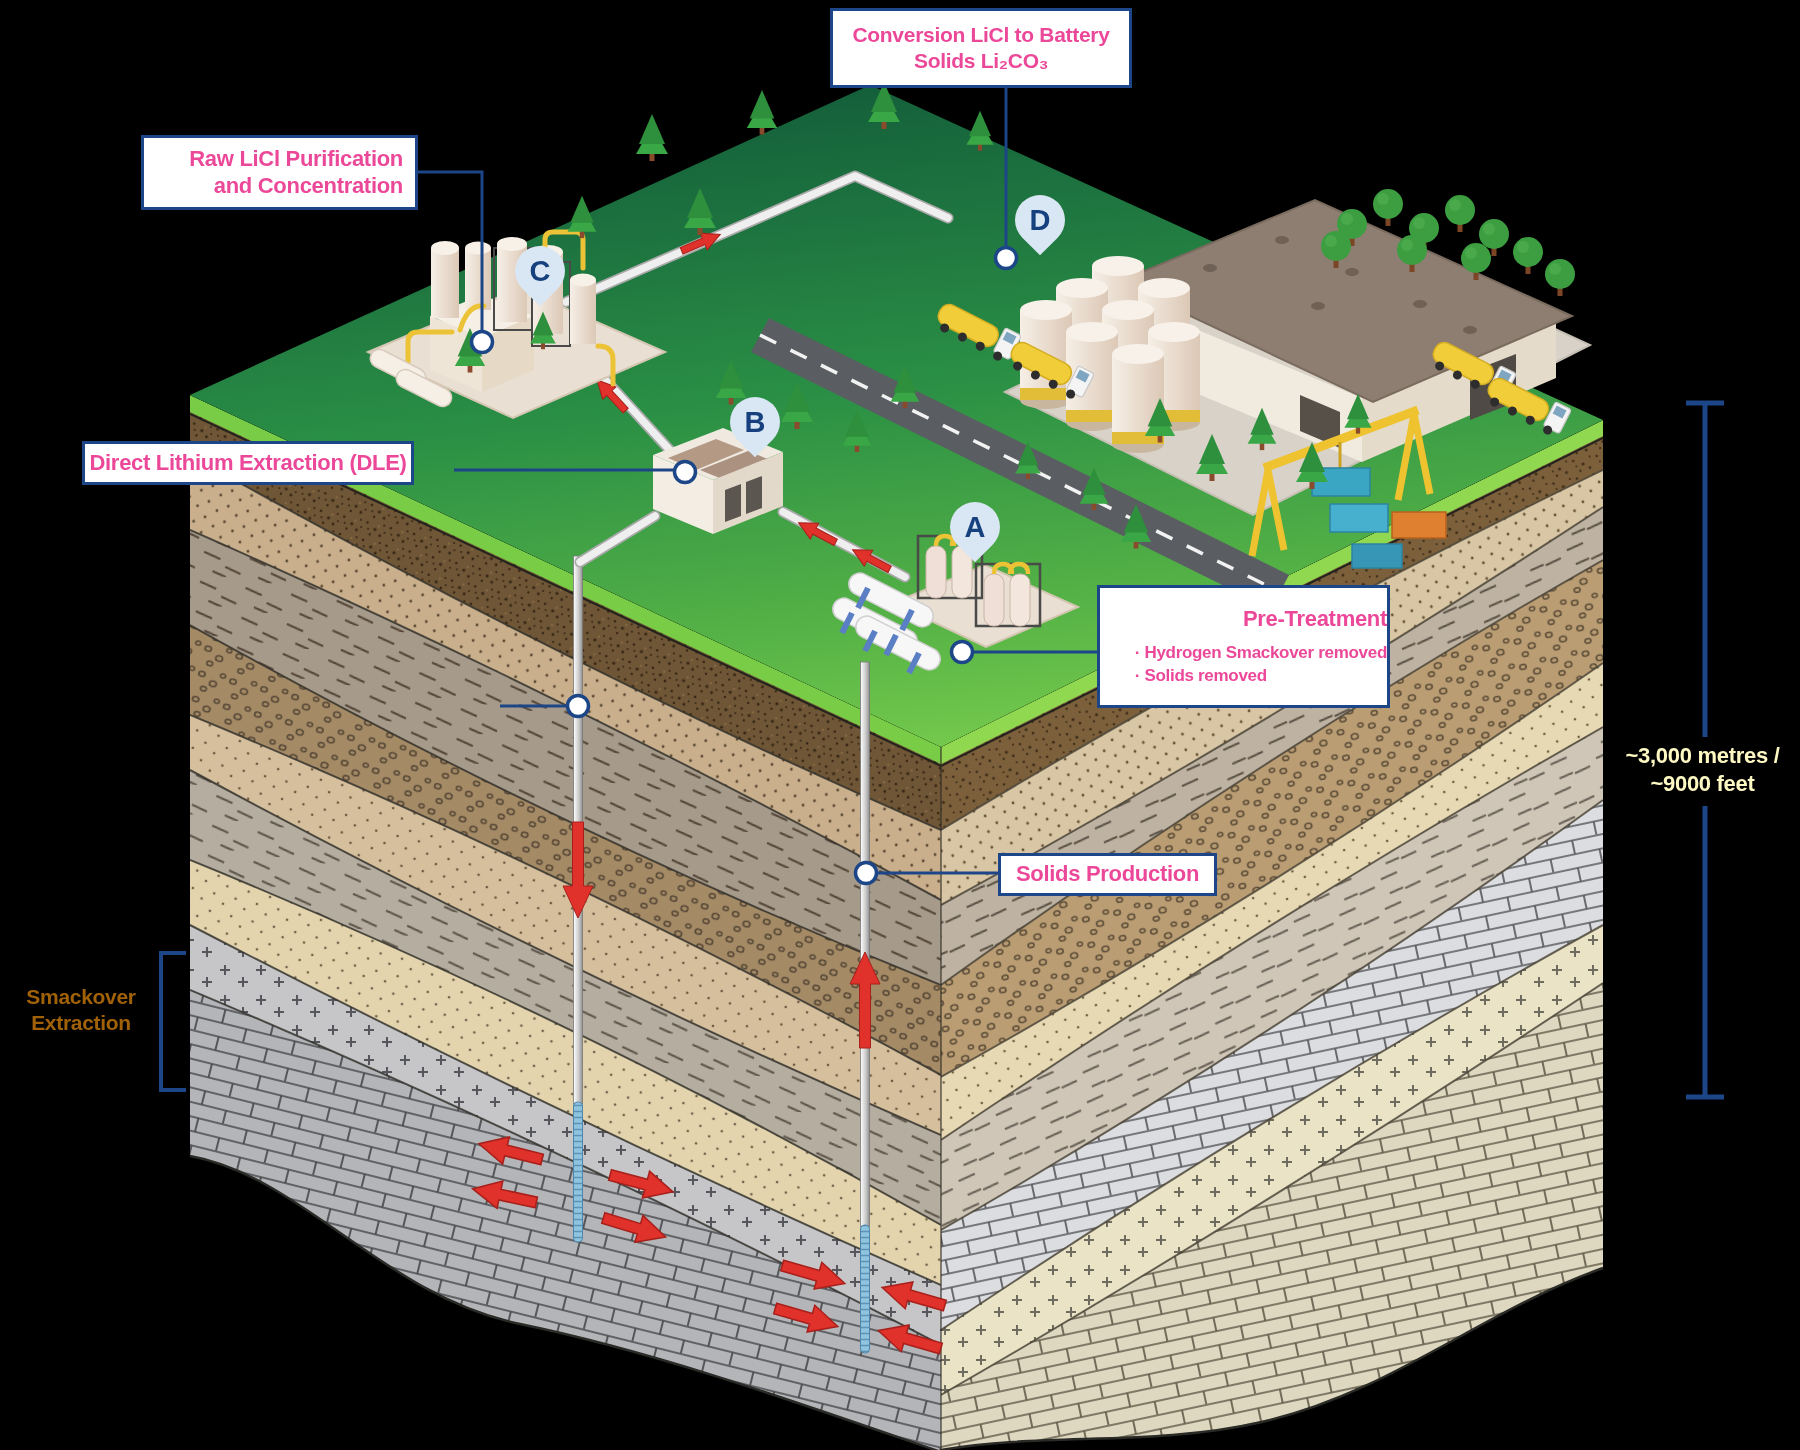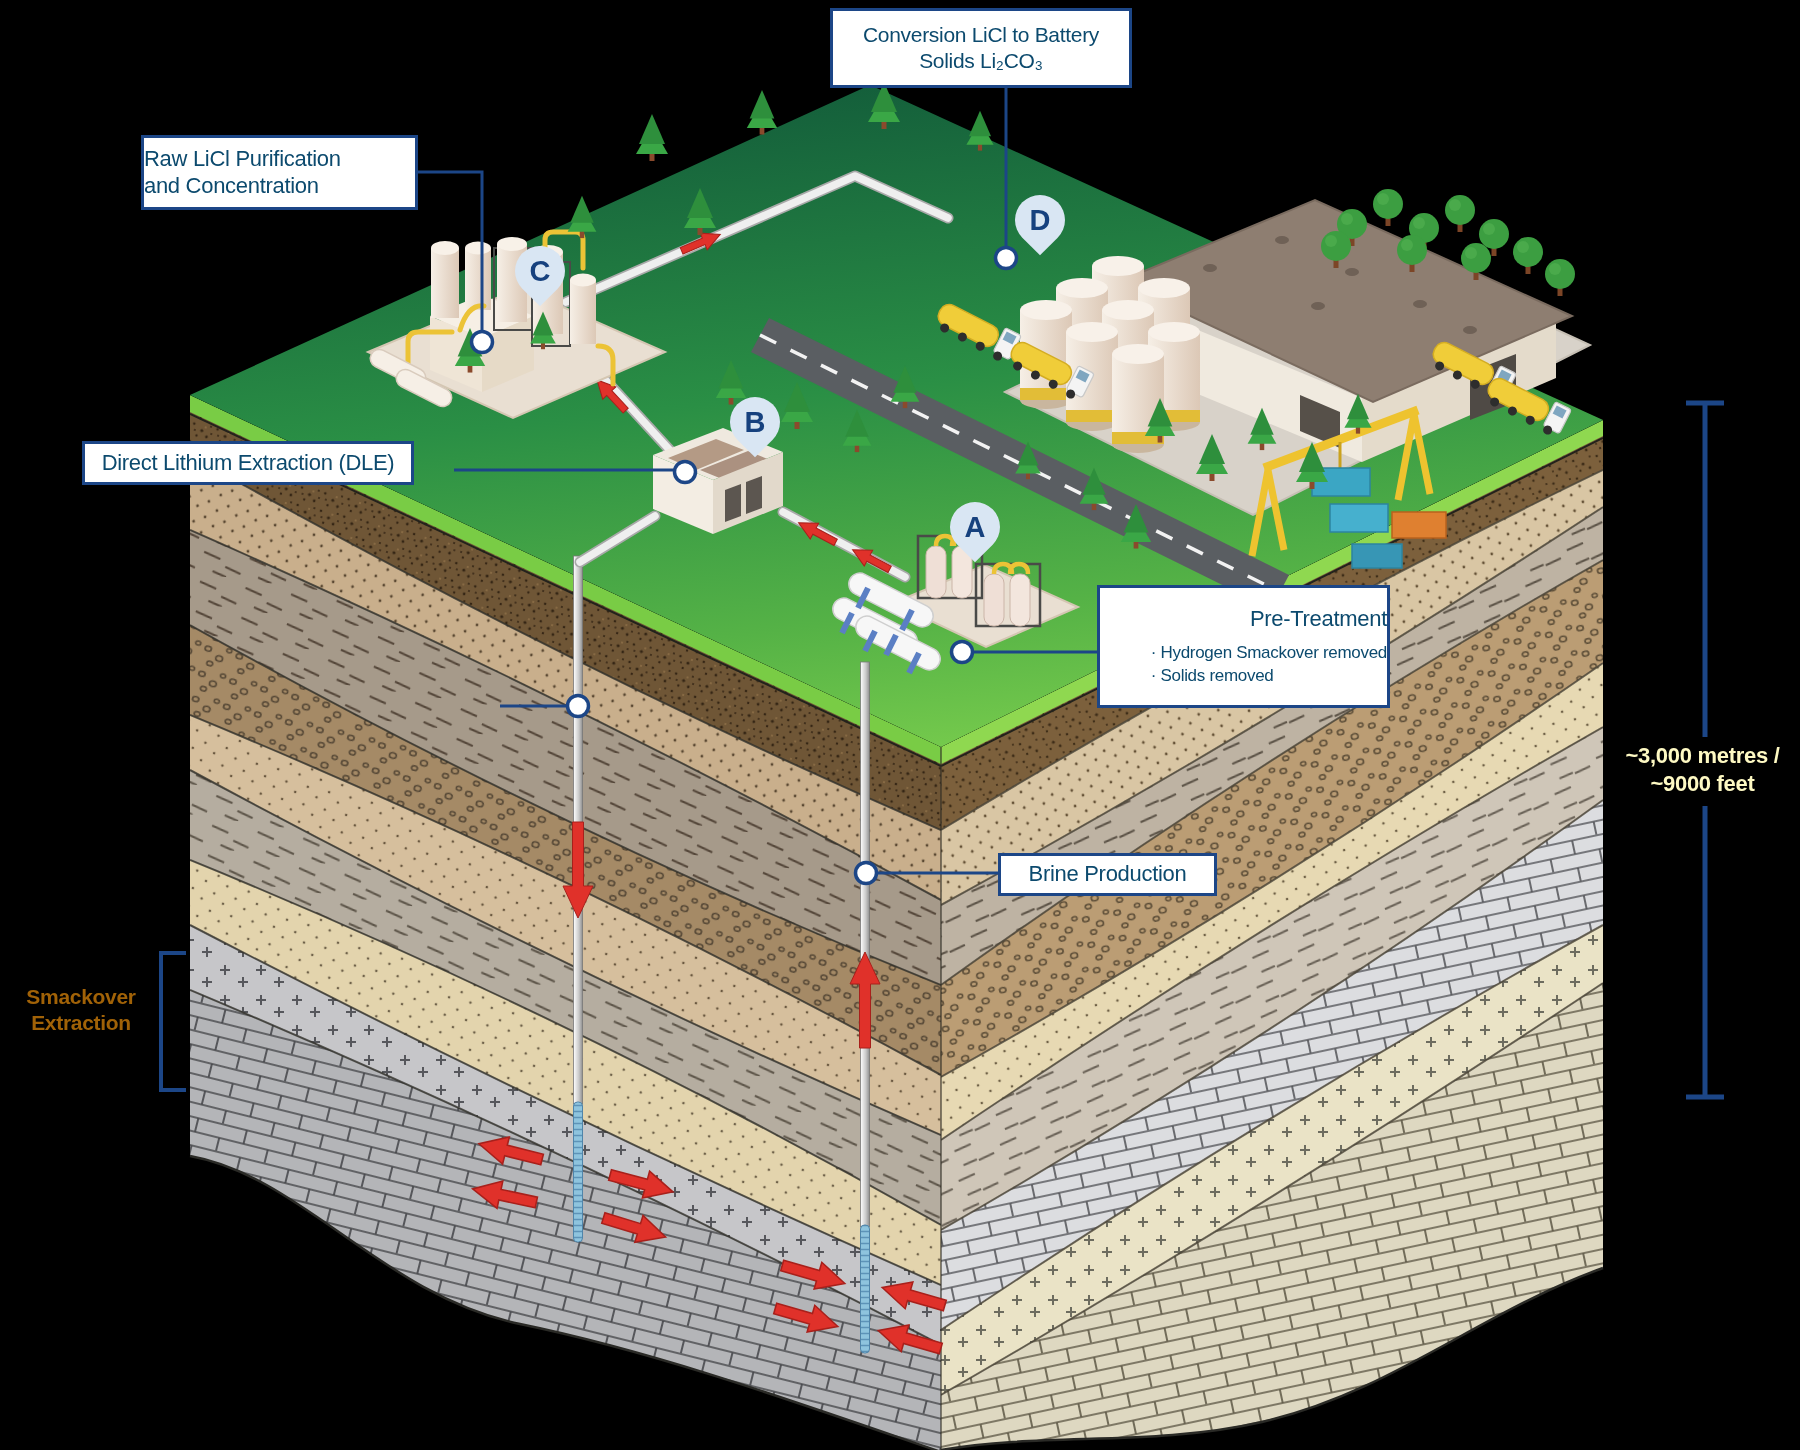--- a/index.html
+++ b/index.html
@@ -1,23 +1,23 @@
 <!DOCTYPE html>
 <html><head>
 <meta charset="utf-8">
 <style>
   html,body{margin:0;padding:0;background:#000;}
   #stage{position:relative;width:1800px;height:1450px;background:#000;overflow:hidden;
          font-family:"Liberation Sans",sans-serif;}
   #scene{position:absolute;left:0;top:0;}
-  .callout{position:absolute;background:#ffffff;border:3px solid #1c4687;color:#0c4a6e;
-           font-weight:normal;box-sizing:border-box;display:flex;flex-direction:column;
+  .callout{position:absolute;background:#ffffff;border:3px solid #1c4687;color:#ec4899;
+           font-weight:bold;box-sizing:border-box;display:flex;flex-direction:column;
            justify-content:center;letter-spacing:-0.3px;line-height:1.22;}
   .callout.center{align-items:center;text-align:center;}
-  .callout.right{align-items:flex-start;text-align:right;padding-right:12px;}
+  .callout.right{align-items:flex-end;text-align:right;padding-right:12px;}
   .callout.left{align-items:flex-end;text-align:left;padding-left:10px;}
   .freetext{position:absolute;font-weight:bold;text-align:center;letter-spacing:-0.3px;line-height:1.25;}
   .bullets{margin-top:8px;font-size:17px;}
   .bullet{margin-top:2px;}
   .bullet::before{content:"\00b7\00a0";}
   .pin{position:absolute;width:50px;height:50px;background:#d9e6f3;border-radius:50% 50% 50% 0;
        transform:rotate(-45deg);}
   .pin span{position:absolute;inset:0;display:flex;align-items:center;justify-content:center;
             transform:rotate(45deg);font-weight:bold;font-size:29px;color:#16417e;}
 </style>
@@ -459,21 +459,21 @@
 
 <div class="callout left" style="left:1097px;top:585px;width:293px;height:123px;font-size:22px;">
   <div>Pre-Treatment</div>
   <div class="bullets">
     <div class="bullet">Hydrogen Smackover removed</div>
     <div class="bullet">Solids removed</div>
   </div>
 </div>
 
 <div class="callout center" style="left:998px;top:853px;width:219px;height:43px;font-size:22px;">
-  <div>Brine Production</div>
+  <div>Solids Production</div>
 </div>
 
 <div class="freetext" style="left:5px;top:984px;width:152px;font-size:21px;color:#a16207;">
   <div>Smackover</div>
   <div>Extraction</div>
 </div>
 
 <div class="freetext" style="left:1605px;top:742px;width:195px;font-size:22px;color:#fef9c3;">
   <div>~3,000 metres /</div>
   <div>~9000 feet</div>

